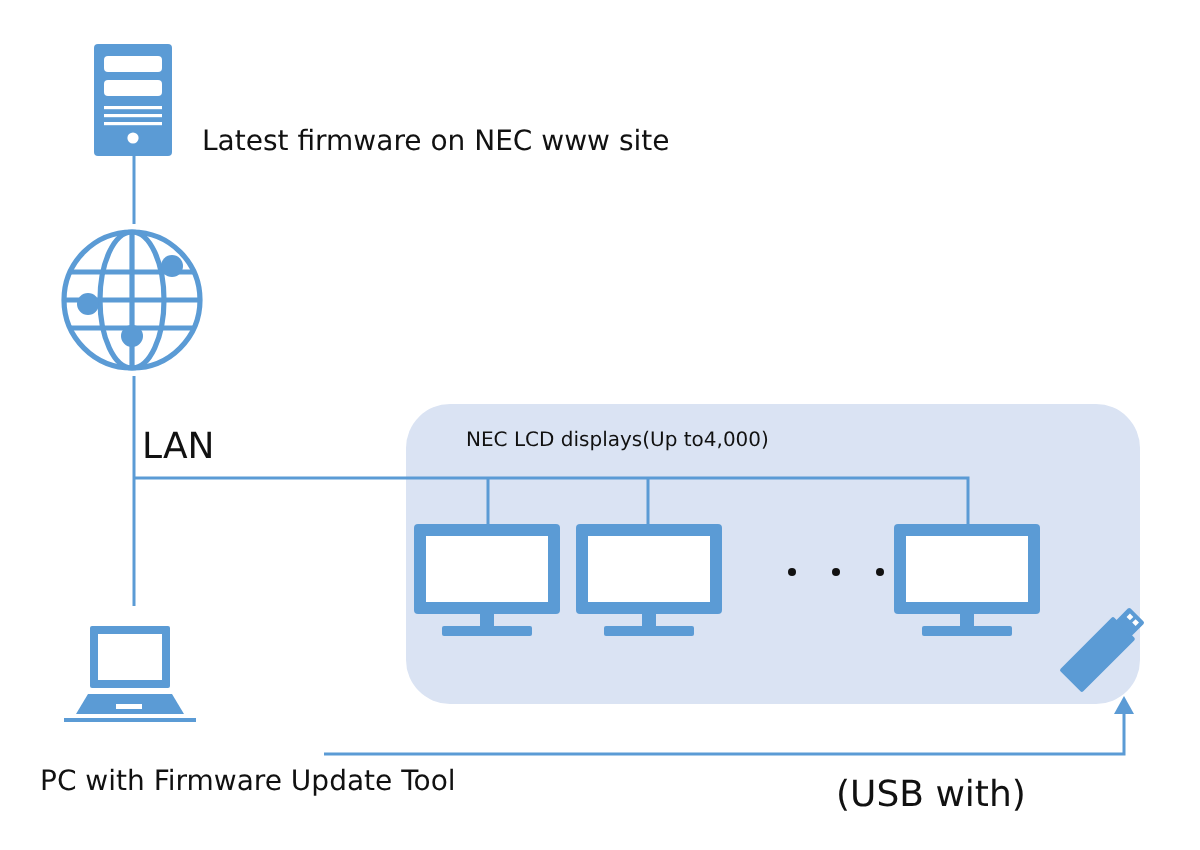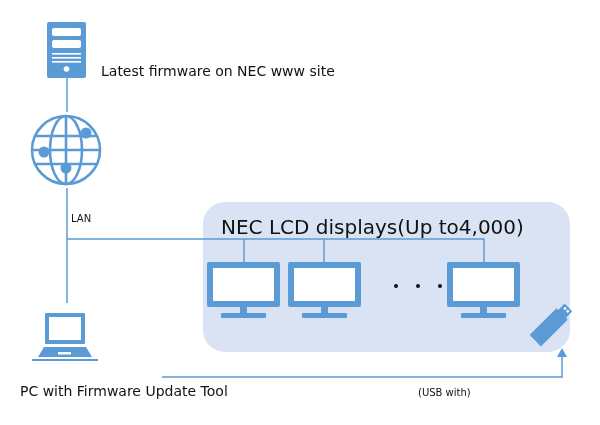--- a/index.html
+++ b/index.html
@@ -1,19 +1,19 @@
 <!DOCTYPE html>
 <html><head>
   <meta charset="utf-8">
   <style>
     html, body { margin: 0; padding: 0; background: #ffffff; }
     body { width: 600px; height: 425px; position: relative; overflow: hidden;
            font-family: "DejaVu Sans", sans-serif; }
     svg { position: absolute; left: 0; top: 0; }
-    .label { position: absolute; color: #111; font-size: 10px; white-space: nowrap;
+    .label { position: absolute; color: #111; font-size: 18px; white-space: nowrap;
              font-family: "DejaVu Sans", sans-serif; }
   </style>
 </head>
 <body>
 
 <svg width="600" height="425" viewBox="0 0 600 425">
 
   <rect x="203" y="202" width="367" height="150" rx="22" ry="22" fill="#dae3f3"></rect>
 
   <g stroke="#5b9bd5" stroke-width="1.5" fill="none">
@@ -84,15 +84,15 @@
   <g transform="translate(548,328) rotate(45)">
     <rect x="-8" y="-20" width="16" height="38" rx="1" fill="#5b9bd5"></rect>
     <rect x="-5.5" y="-29" width="11" height="10" rx="1" fill="#5b9bd5"></rect>
     <rect x="-3" y="-27" width="2.4" height="2.4" fill="#fff"></rect>
     <rect x="1" y="-27" width="2.4" height="2.4" fill="#fff"></rect>
   </g>
 </svg>
 
 <div class="label" style="left:101px; top:34px; font-size:14px;margin-top:29px;">Latest firmware on NEC www site</div>
 <div class="label" style="left:71px; top:213px;">LAN</div>
-<div class="label" style="left:221px; top:215px; font-size:20px;">NEC LCD displays(Up to4,000)</div>
+<div class="label" style="left:233px; top:215px; font-size:10px;">NEC LCD displays(Up to4,000)</div>
 <div class="label" style="left:20px; top:383px; font-size:14px;text-align:right;">PC with Firmware Update Tool</div>
 <div class="label" style="left:418px; top:387px;">(USB with)</div>
 
 </body></html>

